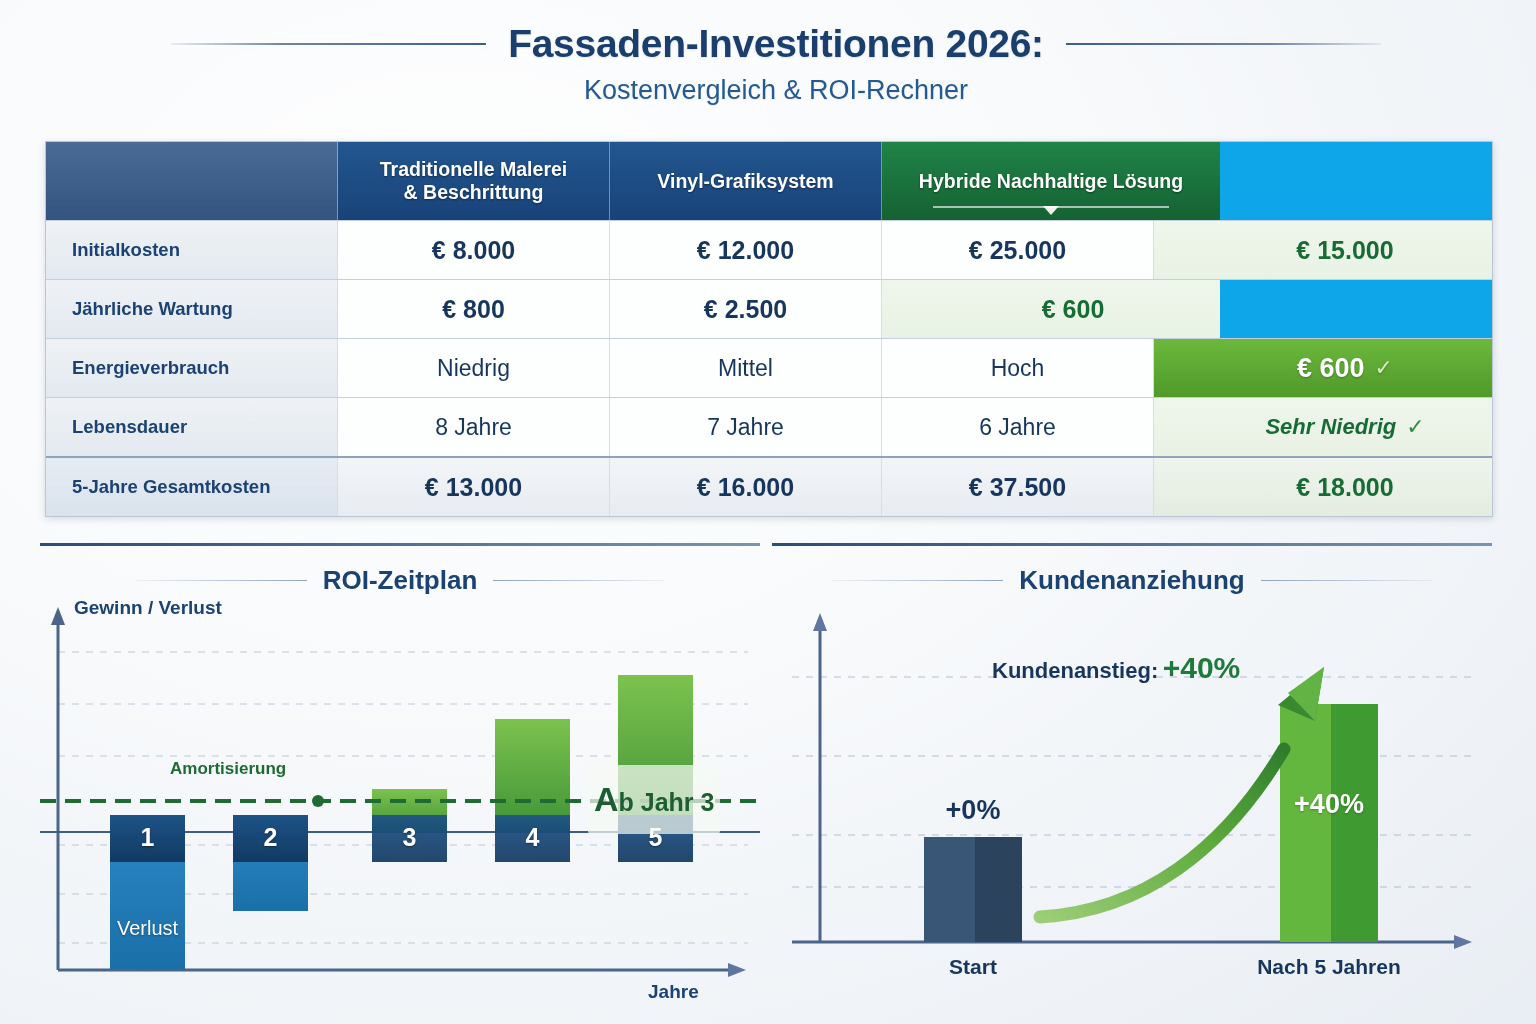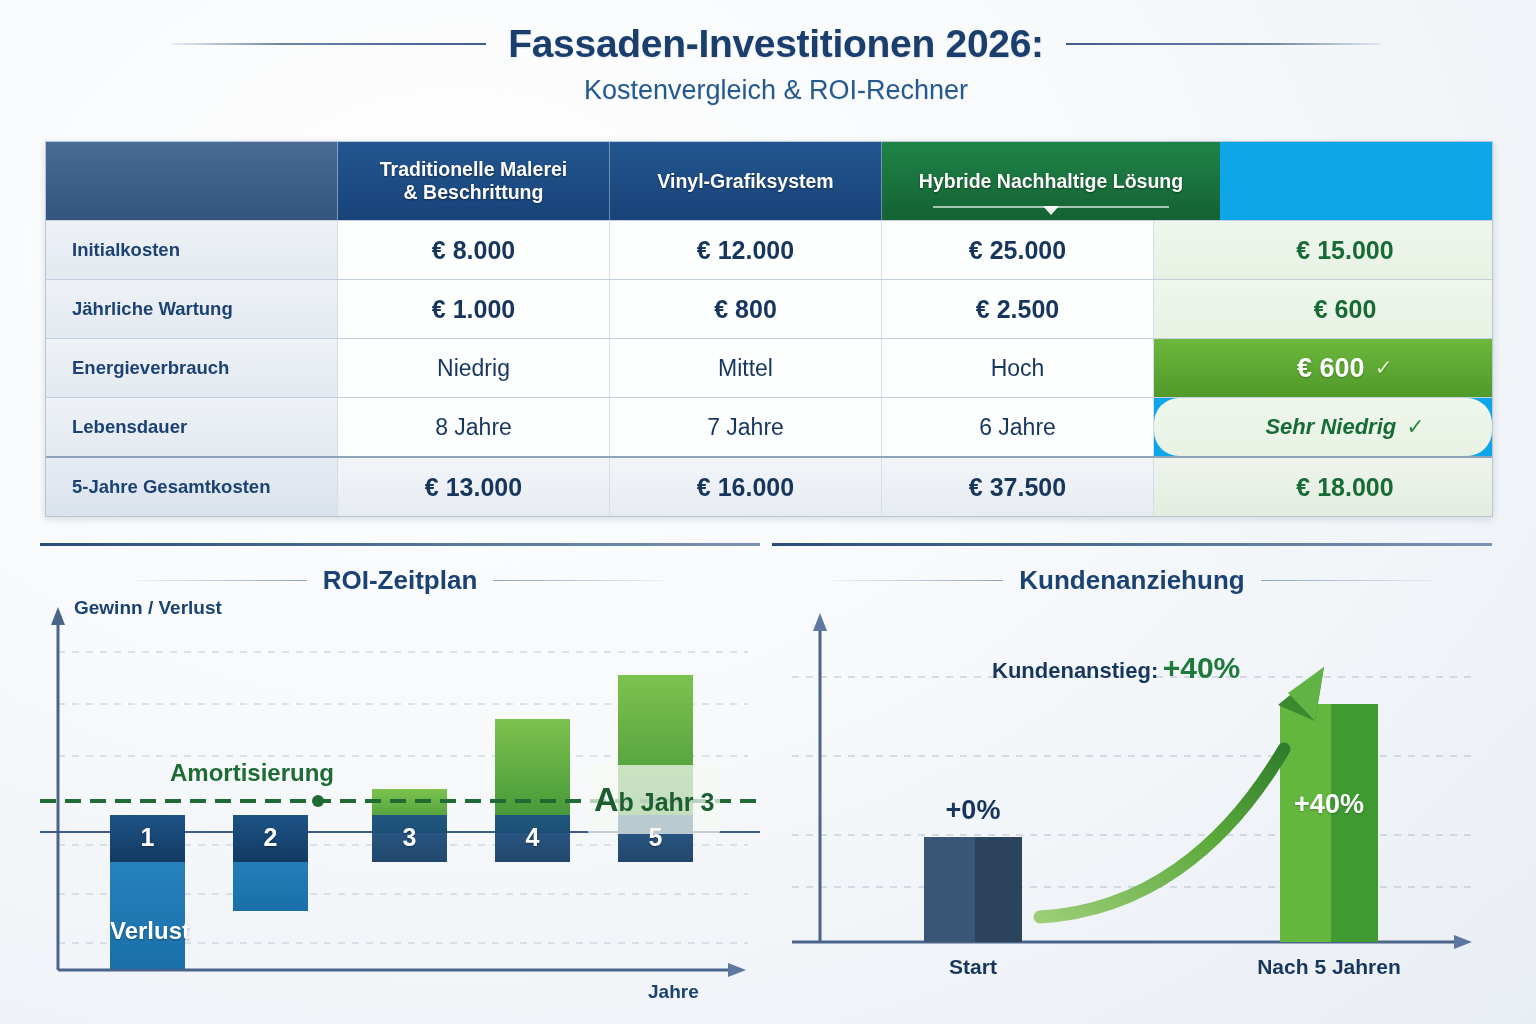--- a/index.html
+++ b/index.html
@@ -68,21 +68,21 @@
   }
   .tbody .tc:last-child{border-right:none;}
   .tbody .tc.lbl{
     justify-content:flex-start;padding-left:26px;font-size:18.5px;font-weight:bold;
     color:#1b4273;background:linear-gradient(180deg,#eef2f6,#e3e9f0);
   }
   .tbody .tc.num{font-weight:bold;font-size:25px;}
   .tbody .tc.green{
     background:linear-gradient(180deg,#eff6ec,#e8f2e4);color:#176b34;font-weight:bold;padding-left:44px;
   }
-  .tbody .tc.green.plain{font-weight:bold;font-style:italic;font-size:22px;border-radius:25px;}
+  .tbody .tc.green.plain{font-weight:bold;font-style:italic;font-size:22px;}
   .tbody .tc.green.hl{
     background:linear-gradient(180deg,#6cb83c,#4f9a2a);color:#fff;
     font-size:27px;text-shadow:0 1px 2px rgba(0,0,0,.28);
   }
   .tbody .trow.total .tc{background:linear-gradient(180deg,#f2f5f8,#e7ecf2);}
   .tbody .trow.total .tc.lbl{background:linear-gradient(180deg,#e6ecf3,#dae2ec);}
   .tbody .trow.total .tc.green{background:linear-gradient(180deg,#eef4ec,#e4ece0);color:#176b34;}
   .tbody .trow.total{border-top:2px solid #8fa3bb;}
   .chk{margin-left:10px;font-size:22px;}
   .chk.lightchk{color:#d9f0c4;}
@@ -96,27 +96,27 @@
   .panel-head .prule.r{background:linear-gradient(to left,rgba(31,73,125,.05),#8ea3bd);}
   .panel-title{font-size:26px;font-weight:bold;color:#1a4273;white-space:nowrap;}
   #panel-left{left:40px;width:720px;}
   #panel-right{left:772px;width:720px;}
 
   .plot{position:absolute;left:0;top:56px;width:100%;height:398px;}
   svg.plotsvg{position:absolute;left:0;top:0;}
   .ovl{position:absolute;}
 
   .axis-label{font-size:19px;font-weight:bold;color:#1a4273;}
-  .amort-label{font-size:24px;font-weight:bold;color:#1e6b34;}
+  .amort-label{font-size:17px;font-weight:bold;color:#1e6b34;}
   .bar-year{
     position:absolute;color:#fff;font-weight:bold;font-size:25px;
     text-align:center;text-shadow:0 1px 2px rgba(0,0,0,.4);
   }
   .verlust-label{
-    position:absolute;color:#fff;font-weight:bold;font-size:24px;text-align:center;
+    position:absolute;color:#fff;font-weight:normal;font-size:20px;text-align:center;
     text-shadow:0 1px 2px rgba(0,0,0,.35);
   }
   .abjahr{
     position:absolute;font-weight:bold;color:#1c5e30;white-space:nowrap;
     background:rgba(245,250,243,.72);padding:15px 6px;border-radius:3px;
   }
   .abjahr .big{font-size:34px;}
   .abjahr .small{font-size:25px;}
   .jahre-label{position:absolute;font-size:19px;color:#1a4273;font-weight:bold;}
 
@@ -166,21 +166,20 @@
         <div class="tc c1 num">€ 8.000</div>
         <div class="tc c2 num">€ 12.000</div>
         <div class="tc c3 num">€ 25.000</div>
         <div class="tc c4 num green">
           <span>€ 15.000</span>
         </div>
       </div>
 
       <div class="trow">
         <div class="tc c0 lbl">Jährliche Wartung</div>
-        <div class="tc c1 num">€ 1.000</div>
         <div class="tc c2 num">€ 800</div>
         <div class="tc c3 num">€ 2.500</div>
         <div class="tc c4 num green">
           <span>€ 600</span>
         </div>
       </div>
 
       <div class="trow">
         <div class="tc c0 lbl">Energieverbrauch</div>
         <div class="tc c1">Niedrig</div>

